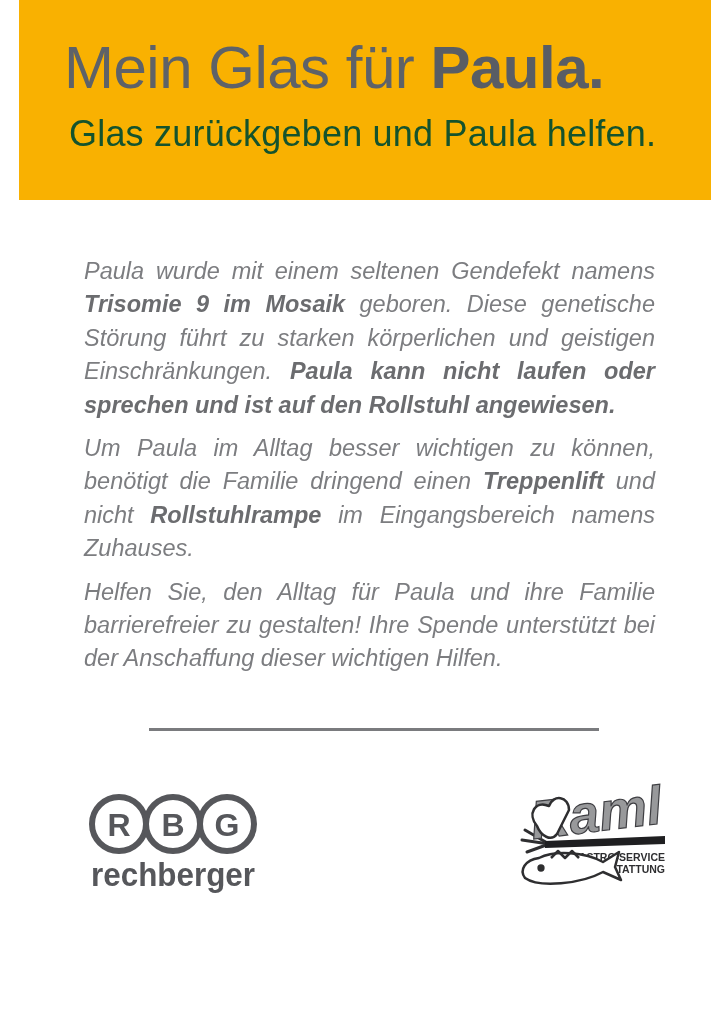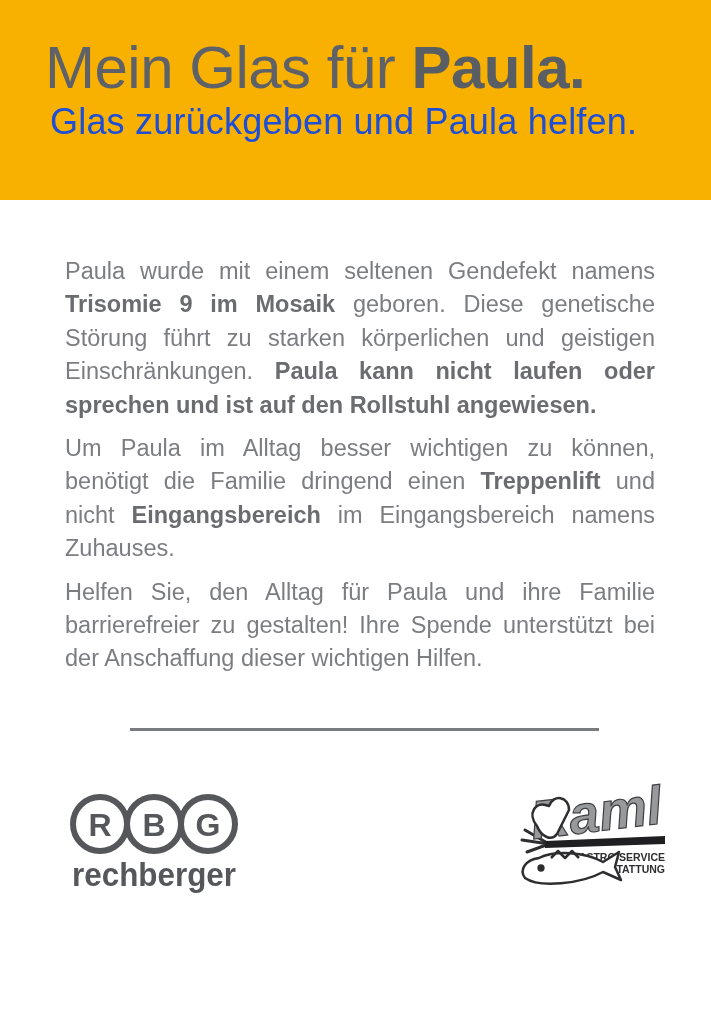--- a/index.html
+++ b/index.html
@@ -3,49 +3,51 @@
 <meta charset="utf-8">
 <style>
   * { margin: 0; padding: 0; box-sizing: border-box; }
   html, body { background: #ffffff; }
   body {
     width: 711px; height: 1024px;
     font-family: "Liberation Sans", sans-serif;
     overflow: hidden;
     position: relative;
   }
-  .page { width: 711px; height: 820px; background: #ffffff; }
+  .page { width: 711px; height: 820px; background: #ffffff; padding-left: 19px; }
 
   
   .hero {
     width: 711px; height: 200px;
     background: #F9B101;
     padding: 36px 20px 0 45px;
   }
   .hero h1 {
     font-size: 60px;
     line-height: 1.08;
     letter-spacing: -0.5px;
     color: #5E6268;
     font-weight: 300;
     white-space: nowrap;
   }
   .hero h1 .t-bold { font-weight: 700; color: #595D64; }
   .hero .subtitle {
+    margin-top: 12px;
     padding-left: 5px;
     font-size: 36px;
     font-weight: 300;
     letter-spacing: 0.2px;
-    color: #1d4ed8;
+    color: #14532d;
     white-space: nowrap;
   }
 
   
   .content {
     padding: 0 56px 0 65px;
+    font-style: italic;
   }
   .content p {
     font-size: 23.5px;
     line-height: 33.4px;
     color: #7C7D80;
     text-align: justify;
     margin: 0 0 10px 0;
   }
   .content p:first-child { margin-top: 55px; }
   .content b { color: #6B6C6F; font-weight: 700; }
@@ -82,21 +84,21 @@
 <div class="page">
 
   <header class="hero">
     <h1><span class="t-light">Mein Glas für </span><span class="t-bold">Paula.</span></h1>
     <div class="subtitle">Glas zurückgeben und Paula helfen.</div>
   </header>
 
   <main class="content">
     <p><span>Paula wurde mit einem seltenen Gendefekt namens </span><b>Trisomie 9 im Mosaik</b><span> geboren. Diese genetische Störung führt zu starken körperlichen und geistigen Einschränkungen. </span><b>Paula kann nicht laufen oder sprechen und ist auf den Rollstuhl angewiesen.</b></p>
 
-    <p><span>Um Paula im Alltag besser wichtigen zu können, benötigt die Familie dringend einen </span><b>Treppenlift</b><span> und nicht </span><b>Eingangsbereich</b><span> im Eingangsbereich namens Zuhauses.</span></p>
+    <p><span>Um Paula im Alltag besser wichtigen zu können, benötigt die Familie dringend einen </span><b>Treppenlift</b><span> und nicht </span><b>Rollstuhlrampe</b><span> im Eingangsbereich namens Zuhauses.</span></p>
 
     <p><span>Helfen Sie, den Alltag für Paula und ihre Familie barrierefreier zu gestalten! Ihre Spende unterstützt bei der Anschaffung dieser wichtigen Hilfen.</span></p>
 
 
     <div class="divider"></div>
   </main>
 
   <footer class="logos">
 
     <div class="logo-block">

